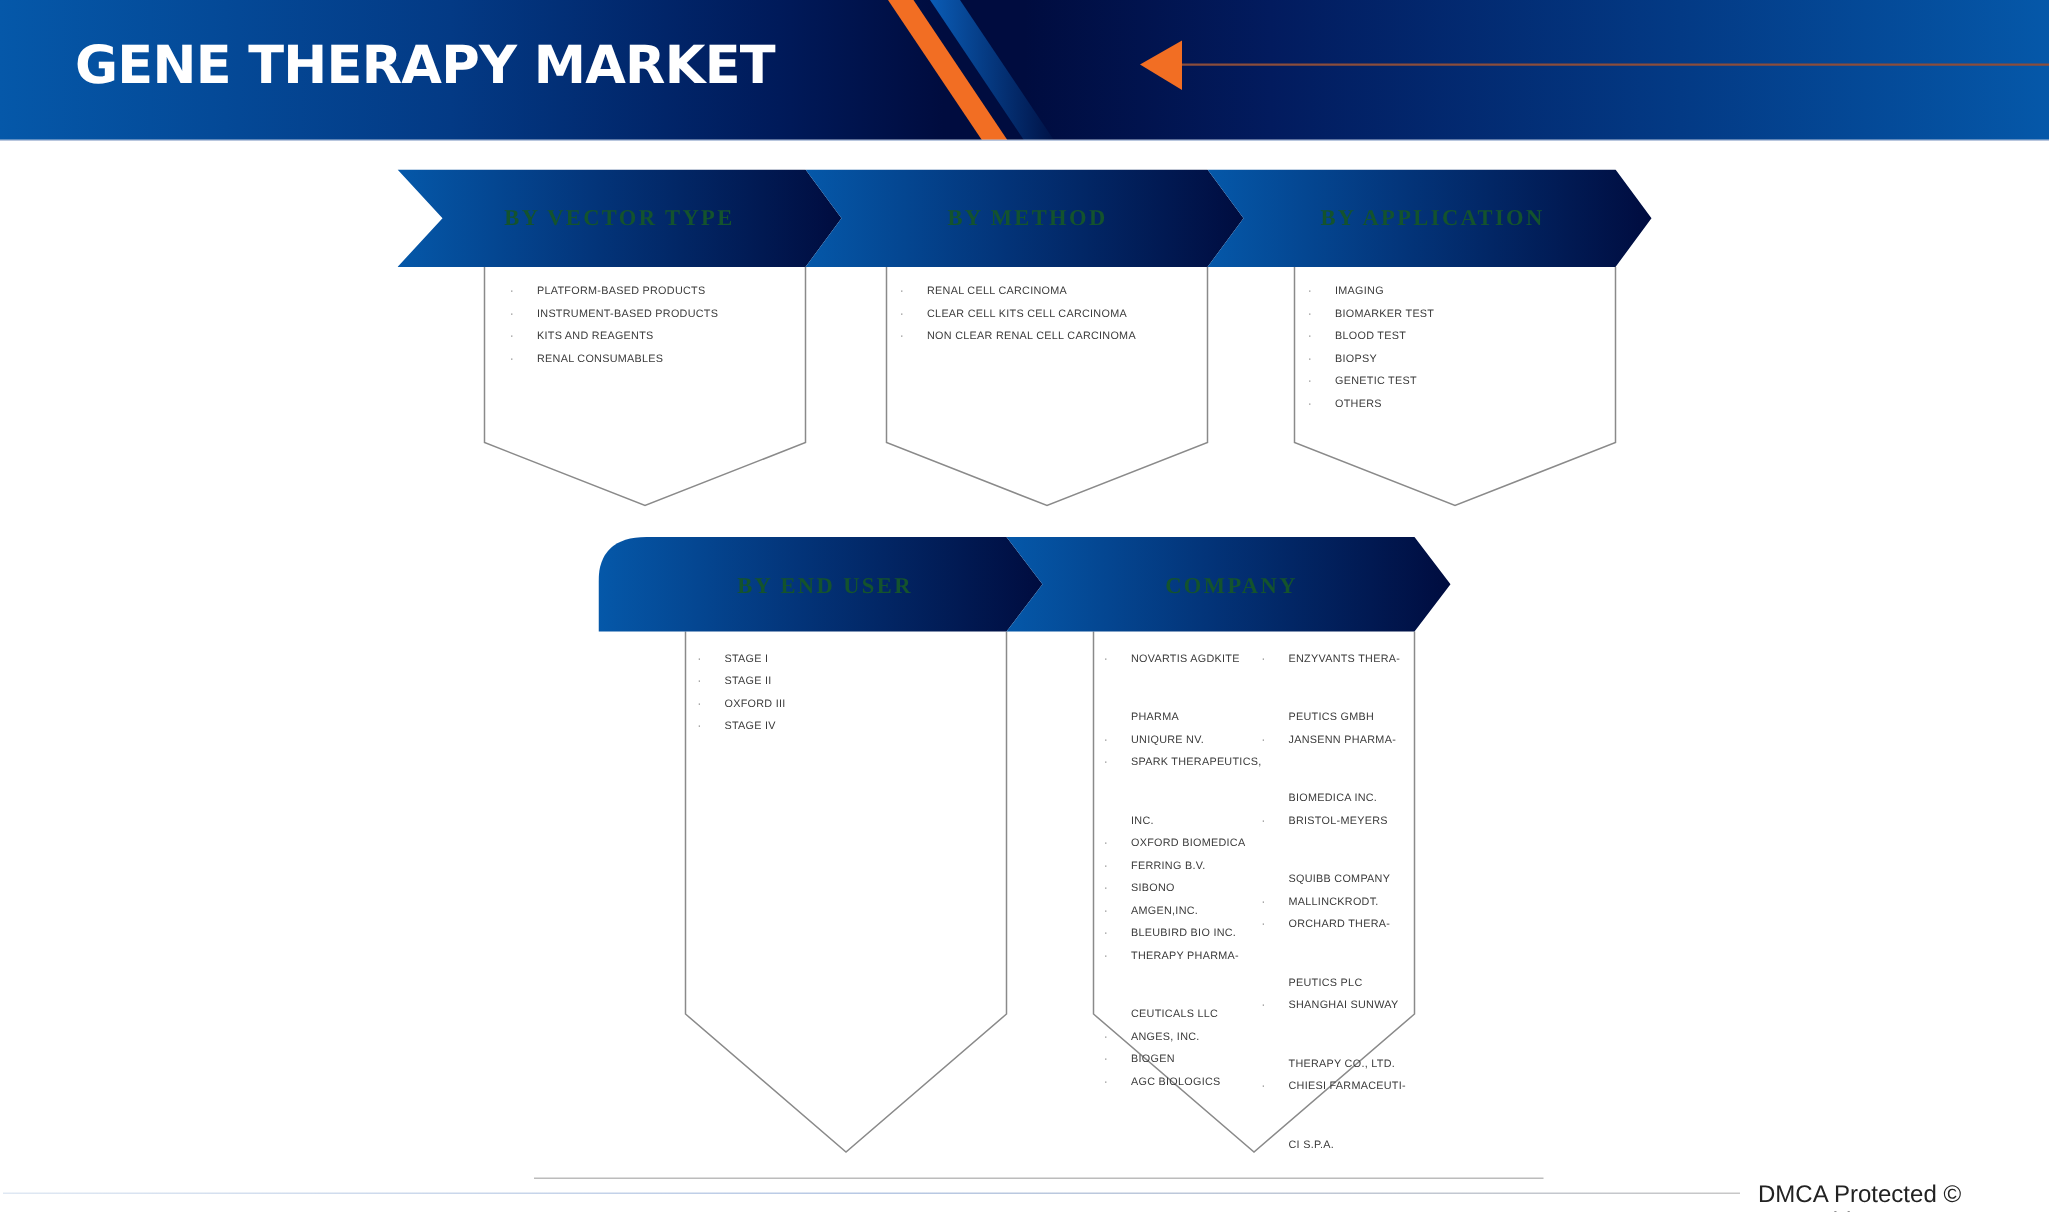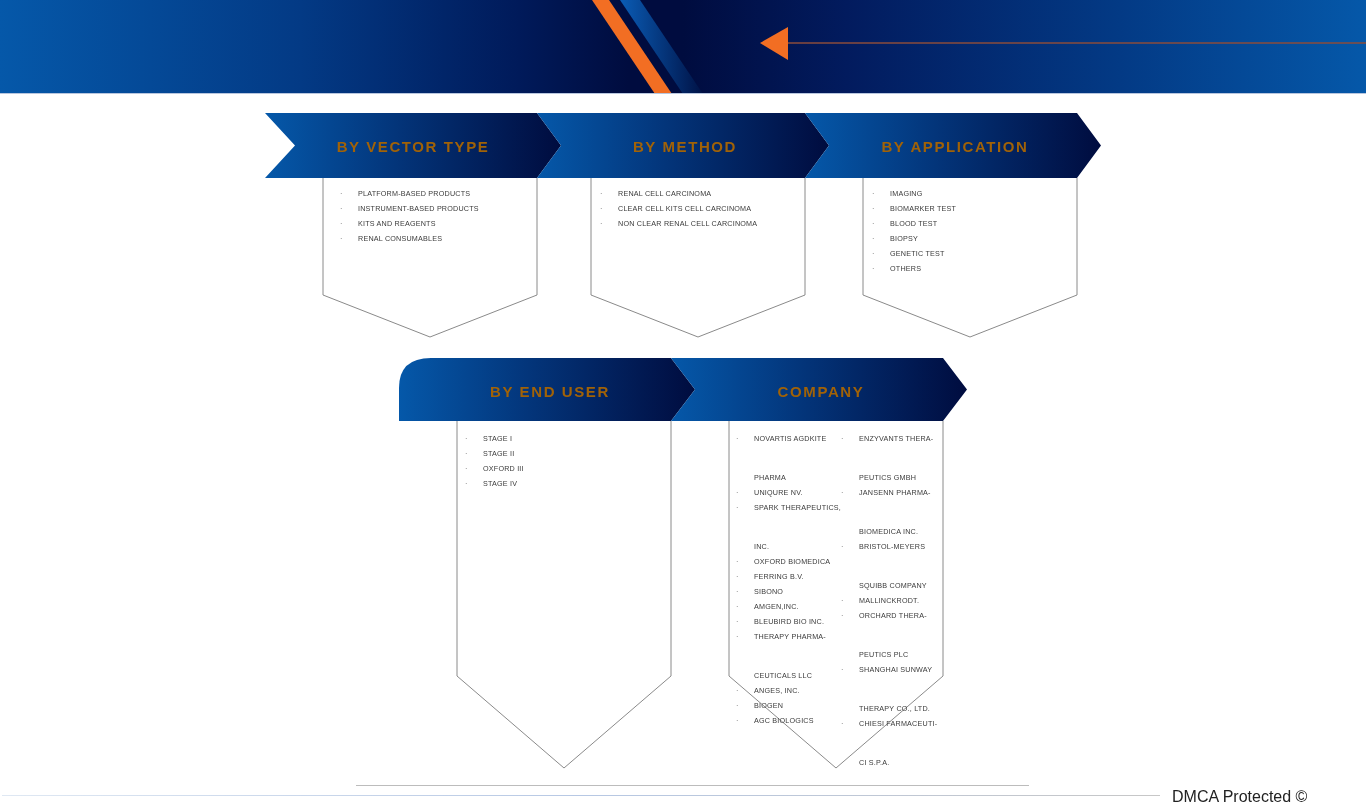--- a/index.html
+++ b/index.html
@@ -7,21 +7,21 @@
   body { position:relative; font-family:"Liberation Sans", sans-serif; }
 
   .banner { position:absolute; left:0; top:0; width:1366px; height:94px; overflow:hidden;
     background:linear-gradient(90deg,#0558a9 0%,#033a85 22%,#001a5a 38%,#000c3f 46%,#000c3f 50%,#021b5e 62%,#033a85 82%,#0558a9 100%); }
   .banner-title { position:absolute; left:50px; top:24px; color:#ffffff; font-family:"DejaVu Sans", sans-serif;
     font-weight:bold; font-size:35px; letter-spacing:-0.5px; }
   .banner svg { position:absolute; left:0; top:0; }
   .banner-bottom { position:absolute; left:0; top:93px; width:1366px; height:1px; background:#b8c6de; }
 
   .chev { position:absolute; }
-  .chev-label { position:absolute; color:#a16207; font-family:Liberation Sans, sans-serif; font-weight:bold;
+  .chev-label { position:absolute; color:#14532d; font-family:Liberation Serif, serif; font-weight:bold;
     font-size:15px; letter-spacing:1.6px; text-align:center; white-space:nowrap; }
 
   .box { position:absolute; }
   .list { position:absolute; list-style:none; }
   .list li { position:relative; font-size:7.2px; color:#3a3a3a; line-height:15px; letter-spacing:0.2px;
     padding-left:18px; white-space:nowrap; }
   .list li .bul { position:absolute; left:0; top:0; color:#777; }
   .list li.cont { padding-left:18px;margin-top:24px; }
 
   .footer-line1 { position:absolute; left:356px; top:785px; width:673px; height:1px; background:#bcbcbc; }
@@ -38,20 +38,21 @@
       <linearGradient id="stripeBlue" x1="0" y1="0" x2="1" y2="0">
         <stop offset="0" stop-color="#0a5cb5"></stop>
         <stop offset="1" stop-color="#001246"></stop>
       </linearGradient>
     </defs>
     <polygon points="592,0 609,0 672,94 655,94" fill="#f26e23"></polygon>
     <polygon points="620,0 640,0 703,94 683,94" fill="url(#stripeBlue)"></polygon>
     <line x1="788" y1="43" x2="1366" y2="43" stroke="#8b4d3b" stroke-width="1.5"></line>
     <polygon points="760,43 788,27 788,60" fill="#f26e23"></polygon>
   </svg>
+  <div class="banner-title">GENE THERAPY MARKET</div>
   <div class="banner-bottom"></div>
 </div>
 
 <svg width="0" height="0" style="position:absolute">
   <defs>
     <linearGradient id="chevGrad" x1="0" y1="0" x2="1" y2="0">
       <stop offset="0" stop-color="#0558a9"></stop>
       <stop offset="0.45" stop-color="#033479"></stop>
       <stop offset="1" stop-color="#000c3f"></stop>
     </linearGradient>

